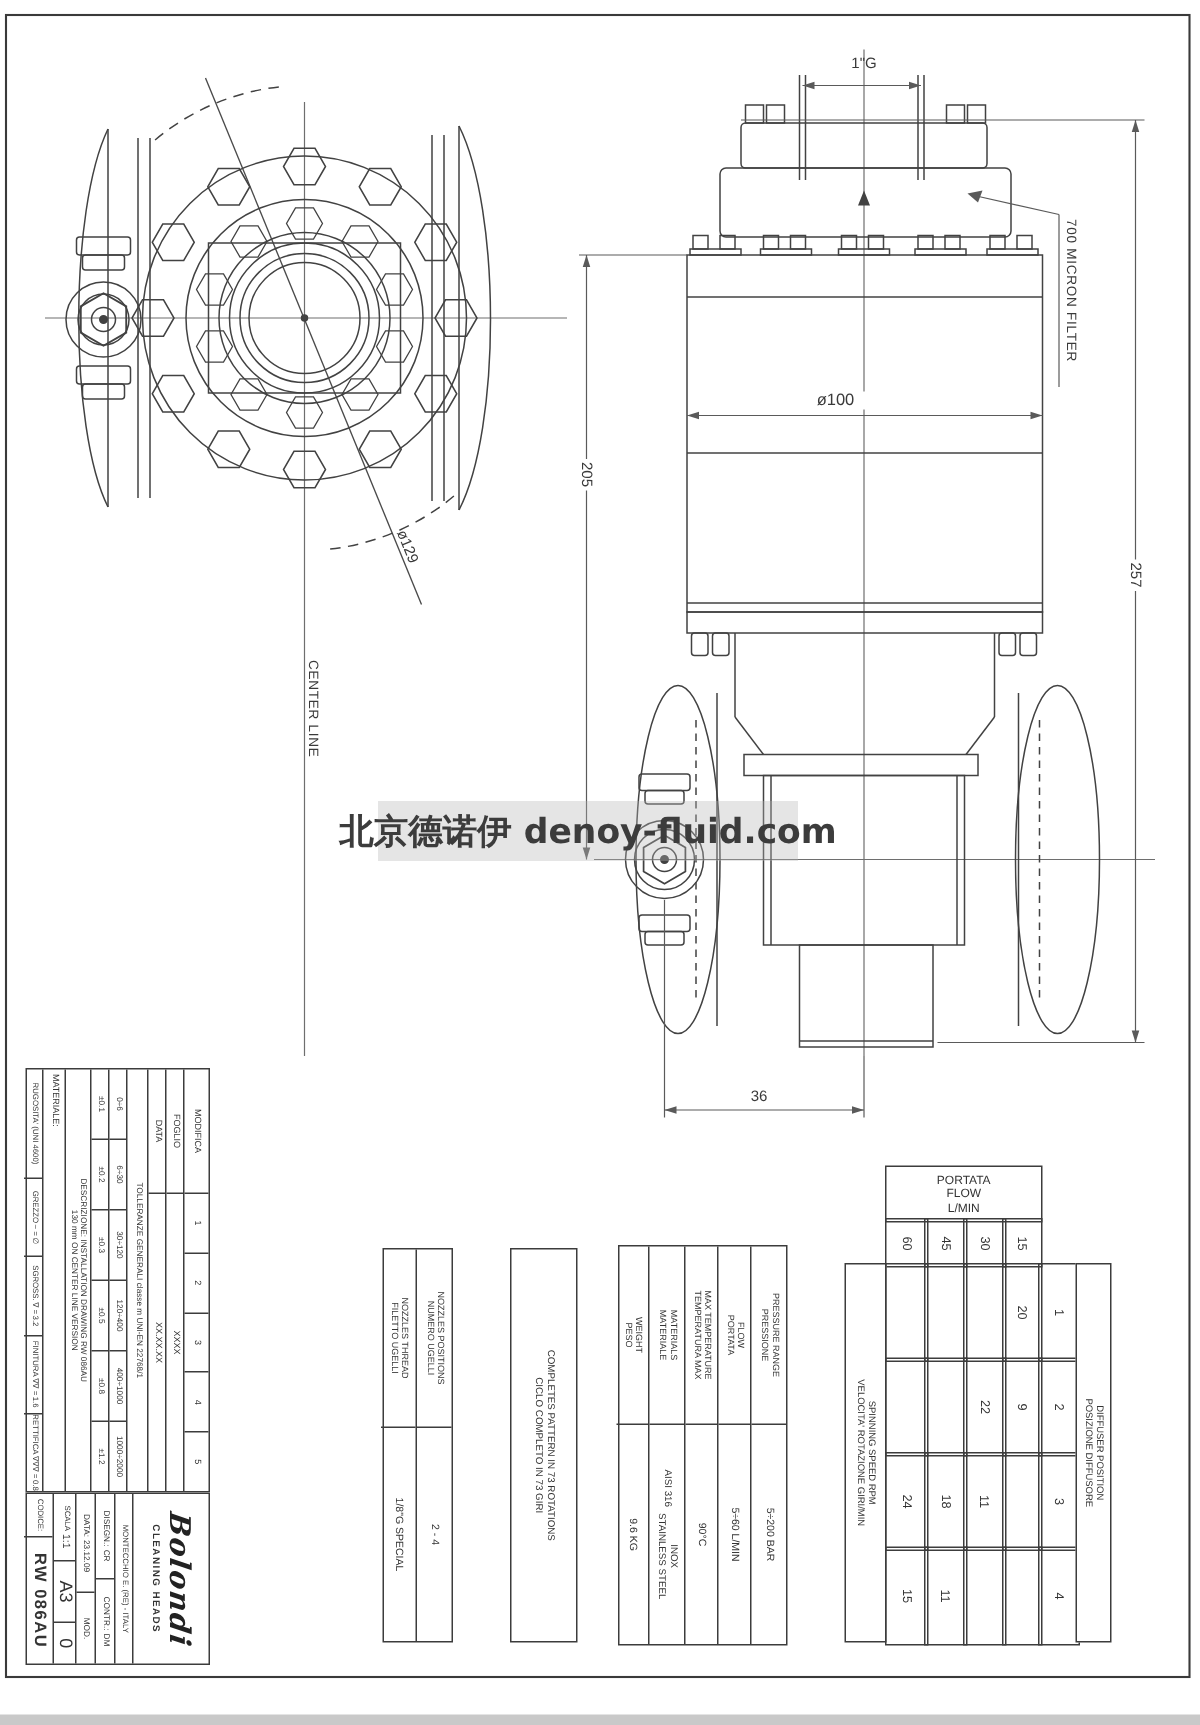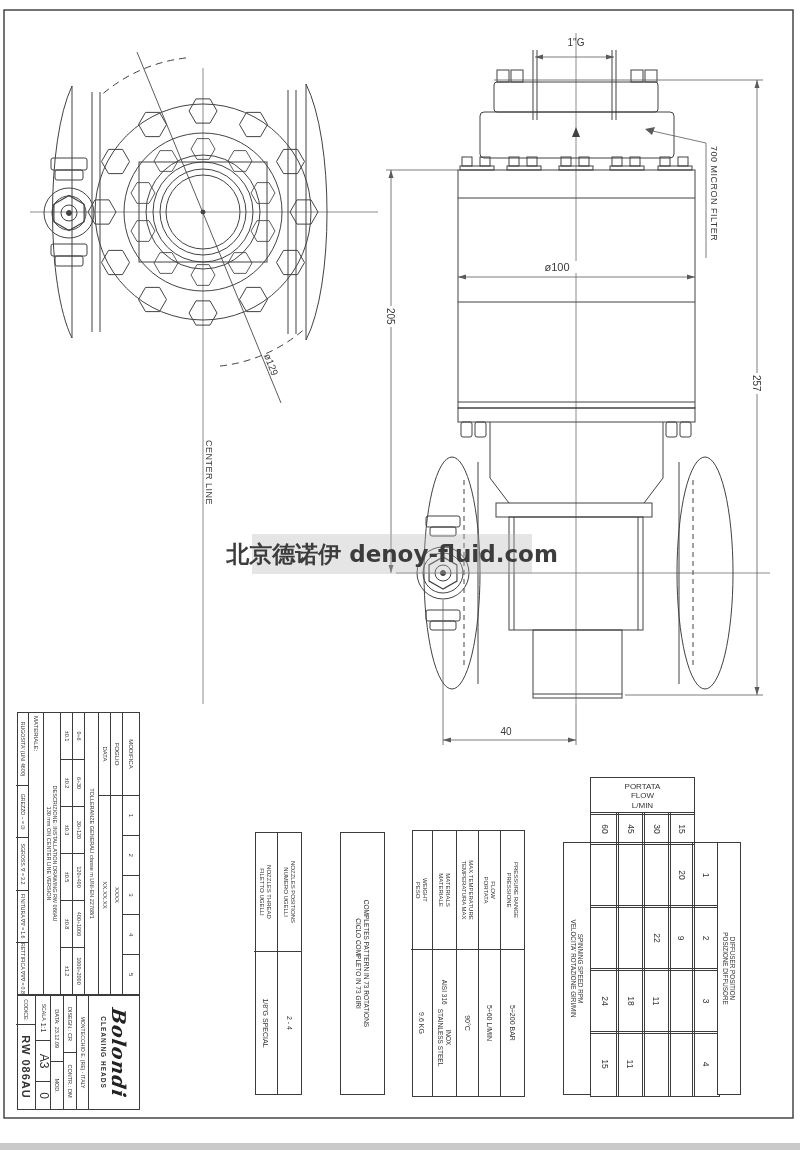--- a/index.html
+++ b/index.html
@@ -219,21 +219,21 @@
     <line x1="706" y1="143" x2="648" y2="130"></line>
     <line x1="706" y1="143" x2="706" y2="258"></line>
     <polygon points="645,129 655,127 652,135" fill="#5a5a5a" stroke="none"></polygon>
   </g>
 </svg>
 
 <div class="lbl" style="left:560px;top:37px;width:32px;text-align:center;">1"G</div>
 <div class="lbl bgw" style="left:533px;top:261px;width:44px;text-align:center;font-size:11px;">ø100</div>
 <div class="lbl bgw rot90" style="left:396px;top:306px;">205</div>
 <div class="lbl bgw rot90" style="left:762px;top:373px;">257</div>
-<div class="lbl" style="left:495px;top:726px;width:22px;text-align:center;">40</div>
+<div class="lbl" style="left:495px;top:726px;width:22px;text-align:center;">36</div>
 <div class="lbl rot90" style="left:719px;top:146px;font-size:9px;letter-spacing:0.5px;">700 MICRON FILTER</div>
 <div class="lbl rot90" style="left:214px;top:440px;font-size:9px;letter-spacing:0.5px;">CENTER LINE</div>
 <div class="lbl" style="left:272px;top:352px;transform:rotate(68deg);transform-origin:0 0;">ø129</div>
 
 <div class="rw" style="left:17px;top:712px;width:123px;height:283px;">
   <div class="ri tbl" style="width:283px;height:123px;">
     <div class="trow" style="height:16px;">
       <div class="tc t6" style="width:82px;">MODIFICA</div>
       <div class="tc t6" style="flex:1;">1</div>
       <div class="tc t6" style="flex:1;">2</div>

